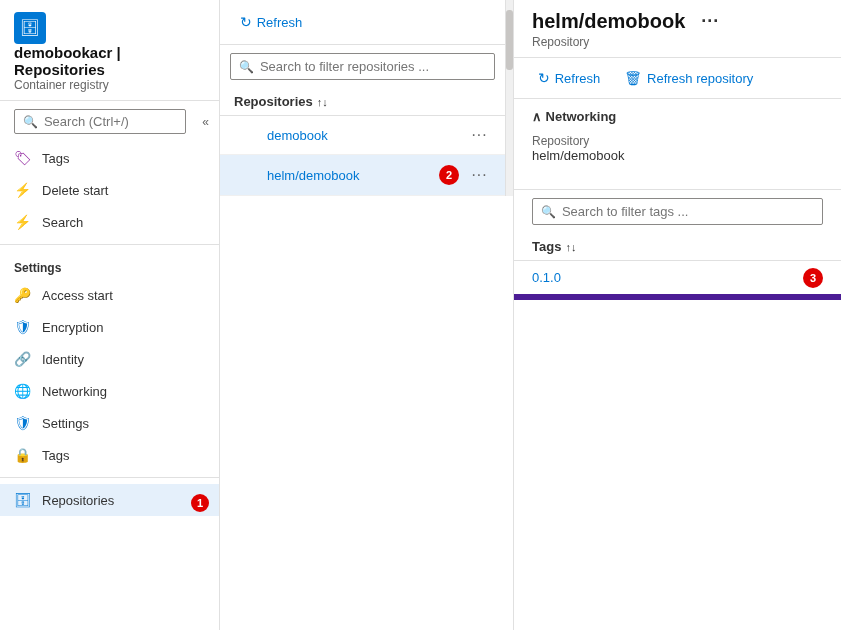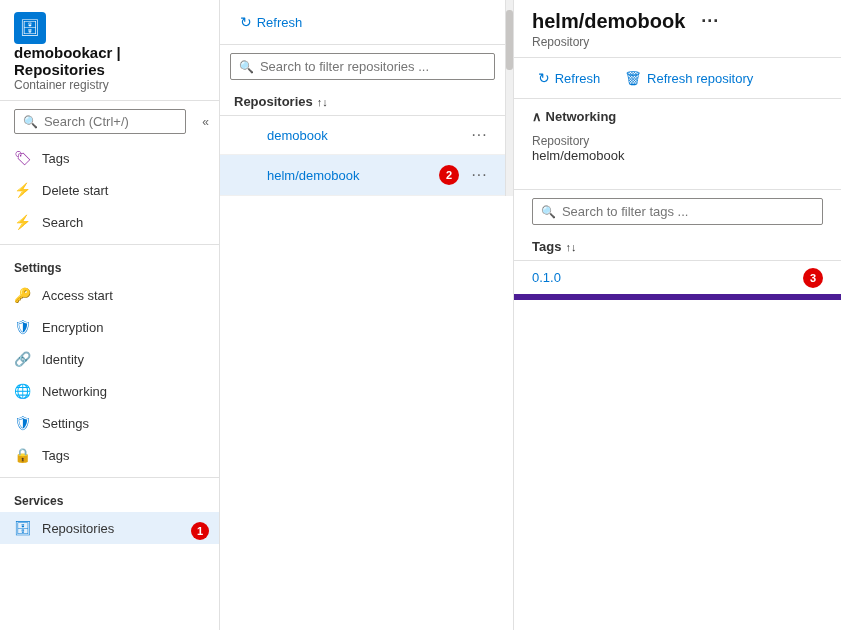--- a/index.html
+++ b/index.html
@@ -370,21 +370,20 @@
   <div class="nav-item">
     <span class="nav-icon" style="color:#0078d4">🛡</span>
     <span>Settings</span>
   </div>
   <div class="nav-item">
     <span class="nav-icon" style="color:#0078d4">🔒</span>
     <span>Tags</span>
   </div>
 
   <div class="divider"></div>
-  <div class="nav-section-label">Services</div>
 
   <div class="nav-item active" style="position:relative;">
     <span class="nav-icon" style="color:#0078d4">🗄</span>
     <span>Repositories</span>
     <div class="nav-badge">1</div>
   </div>
 </div>
 
 <div class="middle-panel">
   <div style="display:flex;">

